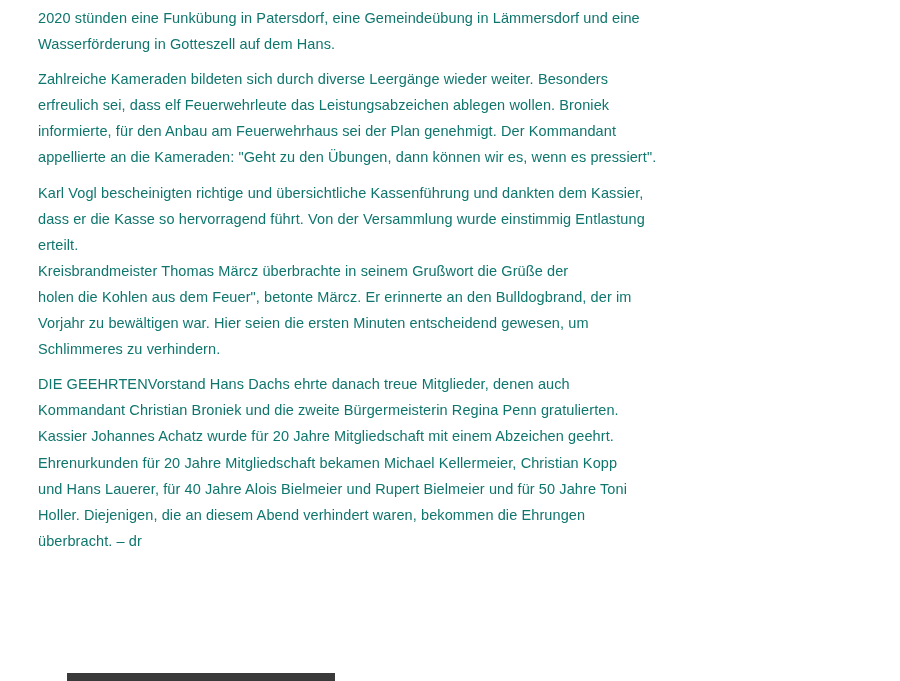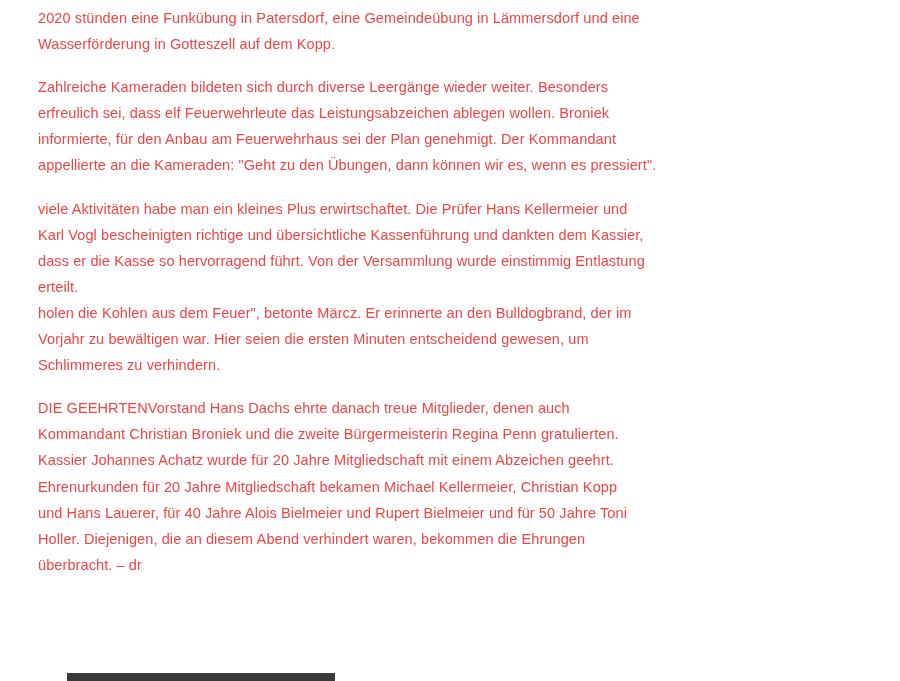--- a/index.html
+++ b/index.html
@@ -22,56 +22,56 @@
     color: #1c1c1c;
     font-size: 14.5px;
     line-height: 26.1px;
     font-weight: 400;
     letter-spacing: 0.1px;
   }
   .paragraph {
     margin: 0;
   }
   .paragraph.gap {
-    margin-top: 17px;
+    margin-top: 9px;
   }
   .line {
     display: block;
     white-space: nowrap;
   }
   .bottom-bar {
     position: absolute;
     left: 67px;
     top: 673px;
     width: 268px;
     height: 8px;
     background: #3a3a3a;
   }
 </style>
 </head>
 <body style="background: rgb(255, 255, 255);">
 
-<div class="article" id="article-text" style="color: #ef4444;">
+<div class="article" id="article-text" style="color: #0f766e;">
     <p class="paragraph">
       <span class="line">2020 stünden eine Funkübung in Patersdorf, eine Gemeindeübung in Lämmersdorf und eine</span>
-      <span class="line">Wasserförderung in Gotteszell auf dem Kopp.</span>
+      <span class="line">Wasserförderung in Gotteszell auf dem Hans.</span>
     </p>
     <p class="paragraph gap">
       <span class="line">Zahlreiche Kameraden bildeten sich durch diverse Leergänge wieder weiter. Besonders</span>
       <span class="line">erfreulich sei, dass elf Feuerwehrleute das Leistungsabzeichen ablegen wollen. Broniek</span>
       <span class="line">informierte, für den Anbau am Feuerwehrhaus sei der Plan genehmigt. Der Kommandant</span>
       <span class="line">appellierte an die Kameraden: "Geht zu den Übungen, dann können wir es, wenn es pressiert".</span>
     </p>
     <p class="paragraph gap">
-      <span class="line">viele Aktivitäten habe man ein kleines Plus erwirtschaftet. Die Prüfer Hans Kellermeier und</span>
       <span class="line">Karl Vogl bescheinigten richtige und übersichtliche Kassenführung und dankten dem Kassier,</span>
       <span class="line">dass er die Kasse so hervorragend führt. Von der Versammlung wurde einstimmig Entlastung</span>
       <span class="line">erteilt.</span>
     </p>
     <p class="paragraph">
+      <span class="line">Kreisbrandmeister Thomas Märcz überbrachte in seinem Grußwort die Grüße der</span>
       <span class="line">holen die Kohlen aus dem Feuer", betonte Märcz. Er erinnerte an den Bulldogbrand, der im</span>
       <span class="line">Vorjahr zu bewältigen war. Hier seien die ersten Minuten entscheidend gewesen, um</span>
       <span class="line">Schlimmeres zu verhindern.</span>
     </p>
     <p class="paragraph gap">
       <span class="line">DIE GEEHRTENVorstand Hans Dachs ehrte danach treue Mitglieder, denen auch</span>
       <span class="line">Kommandant Christian Broniek und die zweite Bürgermeisterin Regina Penn gratulierten.</span>
       <span class="line">Kassier Johannes Achatz wurde für 20 Jahre Mitgliedschaft mit einem Abzeichen geehrt.</span>
       <span class="line">Ehrenurkunden für 20 Jahre Mitgliedschaft bekamen Michael Kellermeier, Christian Kopp</span>
       <span class="line">und Hans Lauerer, für 40 Jahre Alois Bielmeier und Rupert Bielmeier und für 50 Jahre Toni</span>

